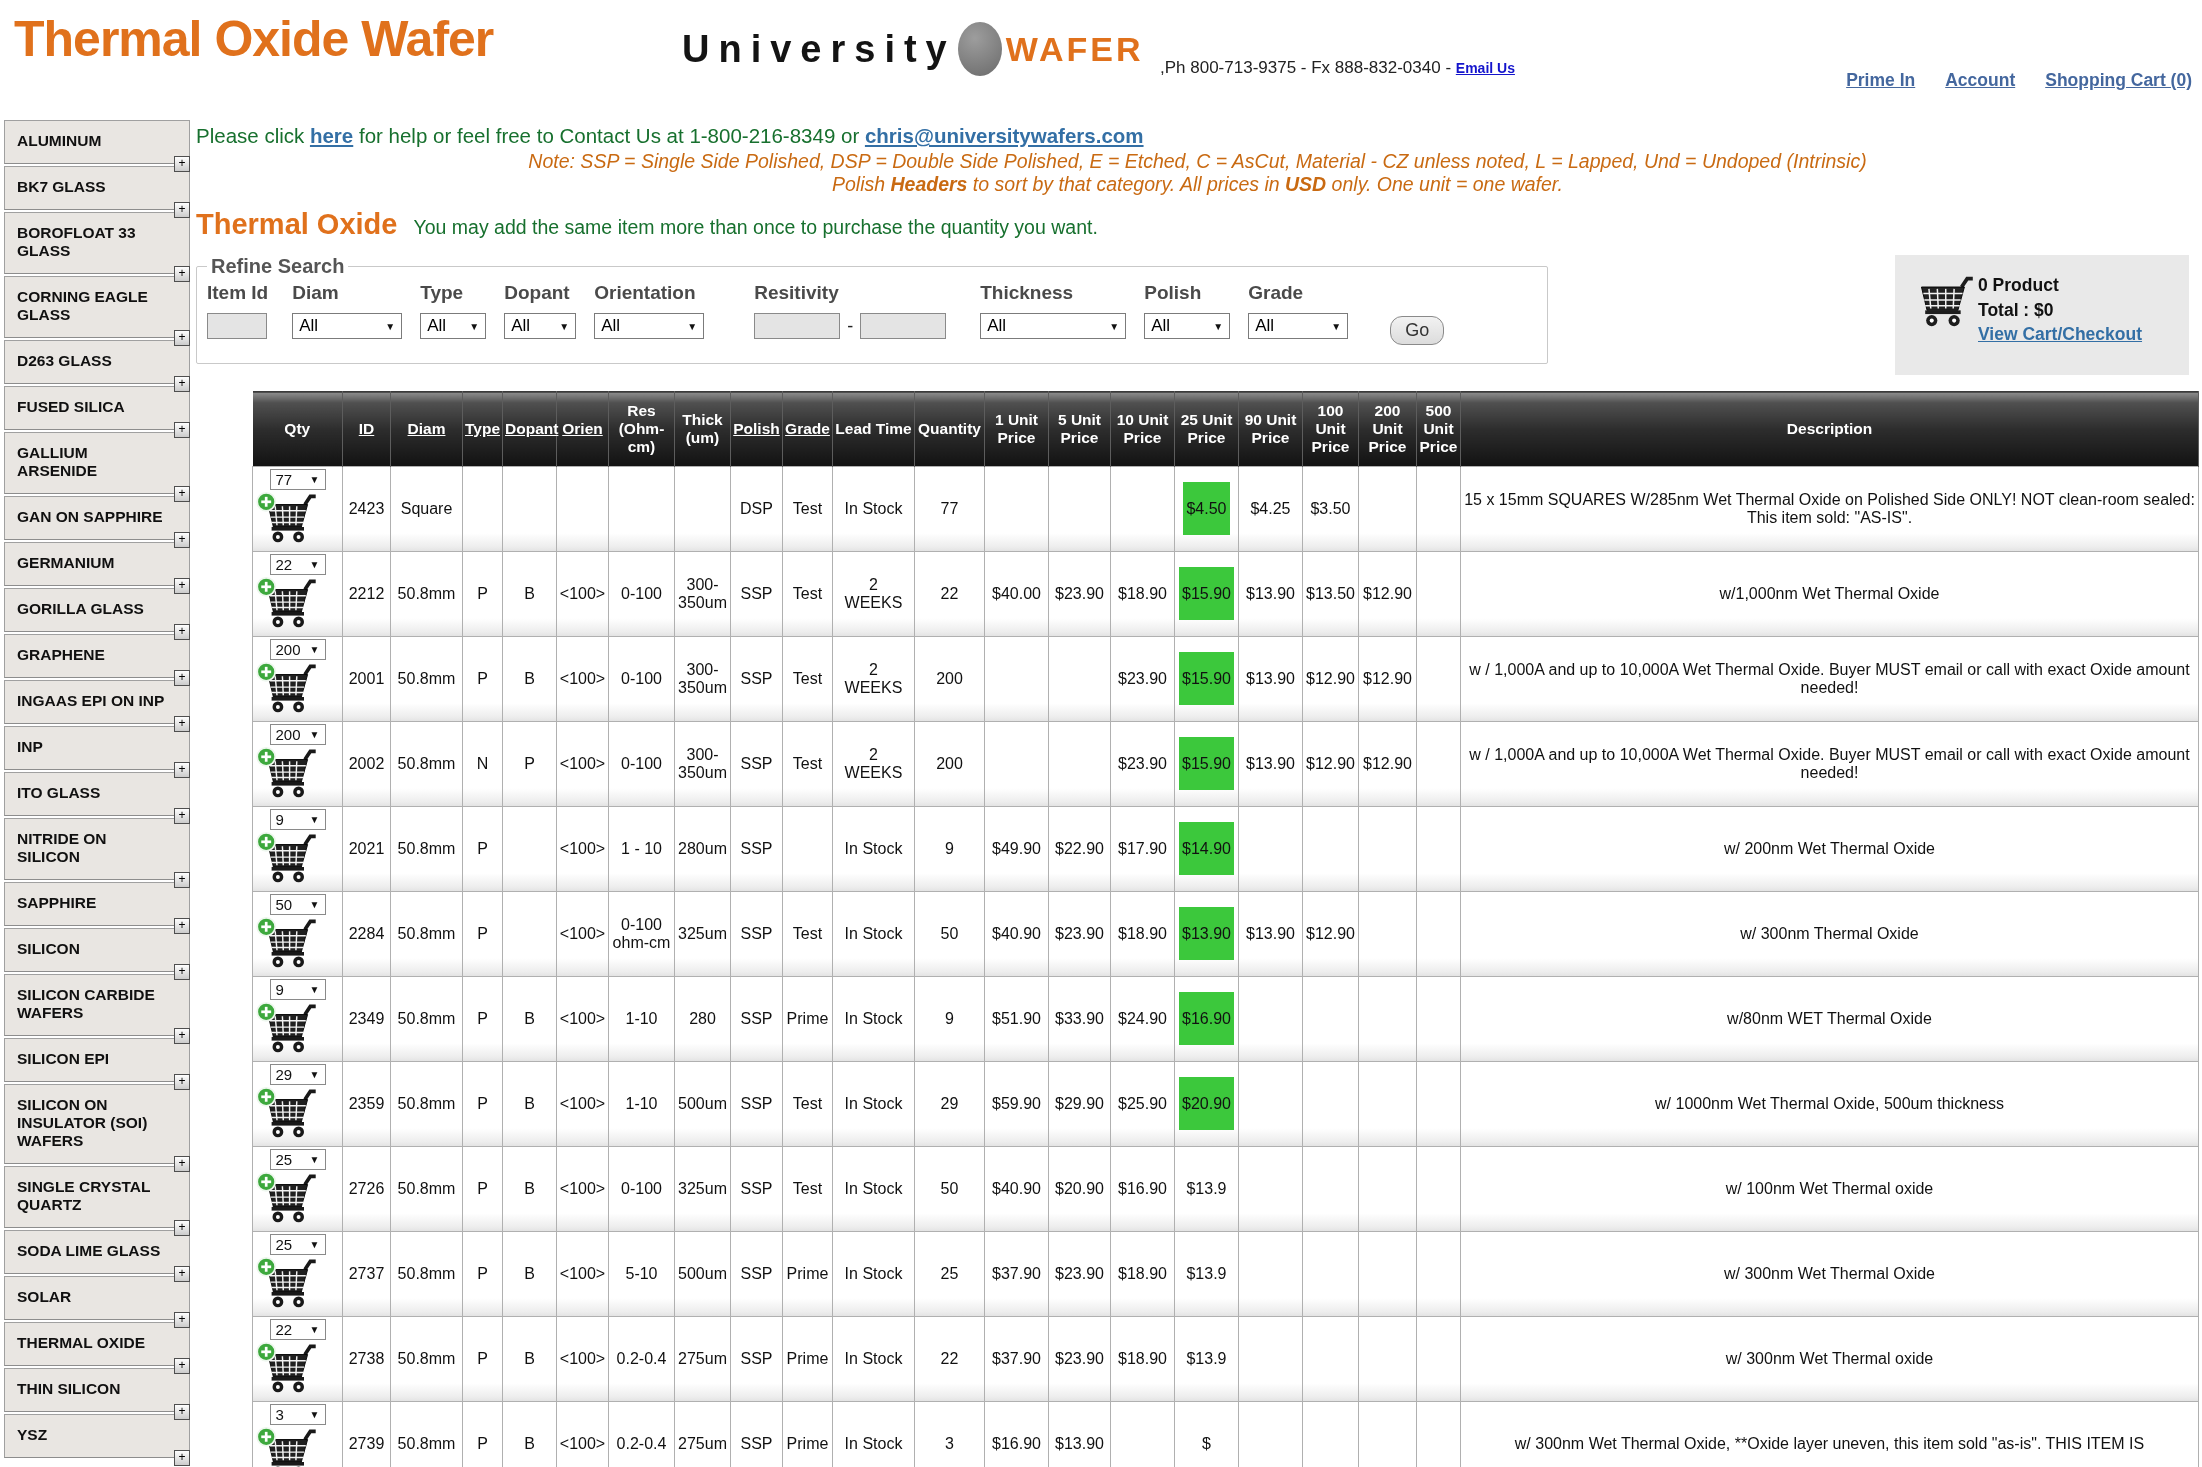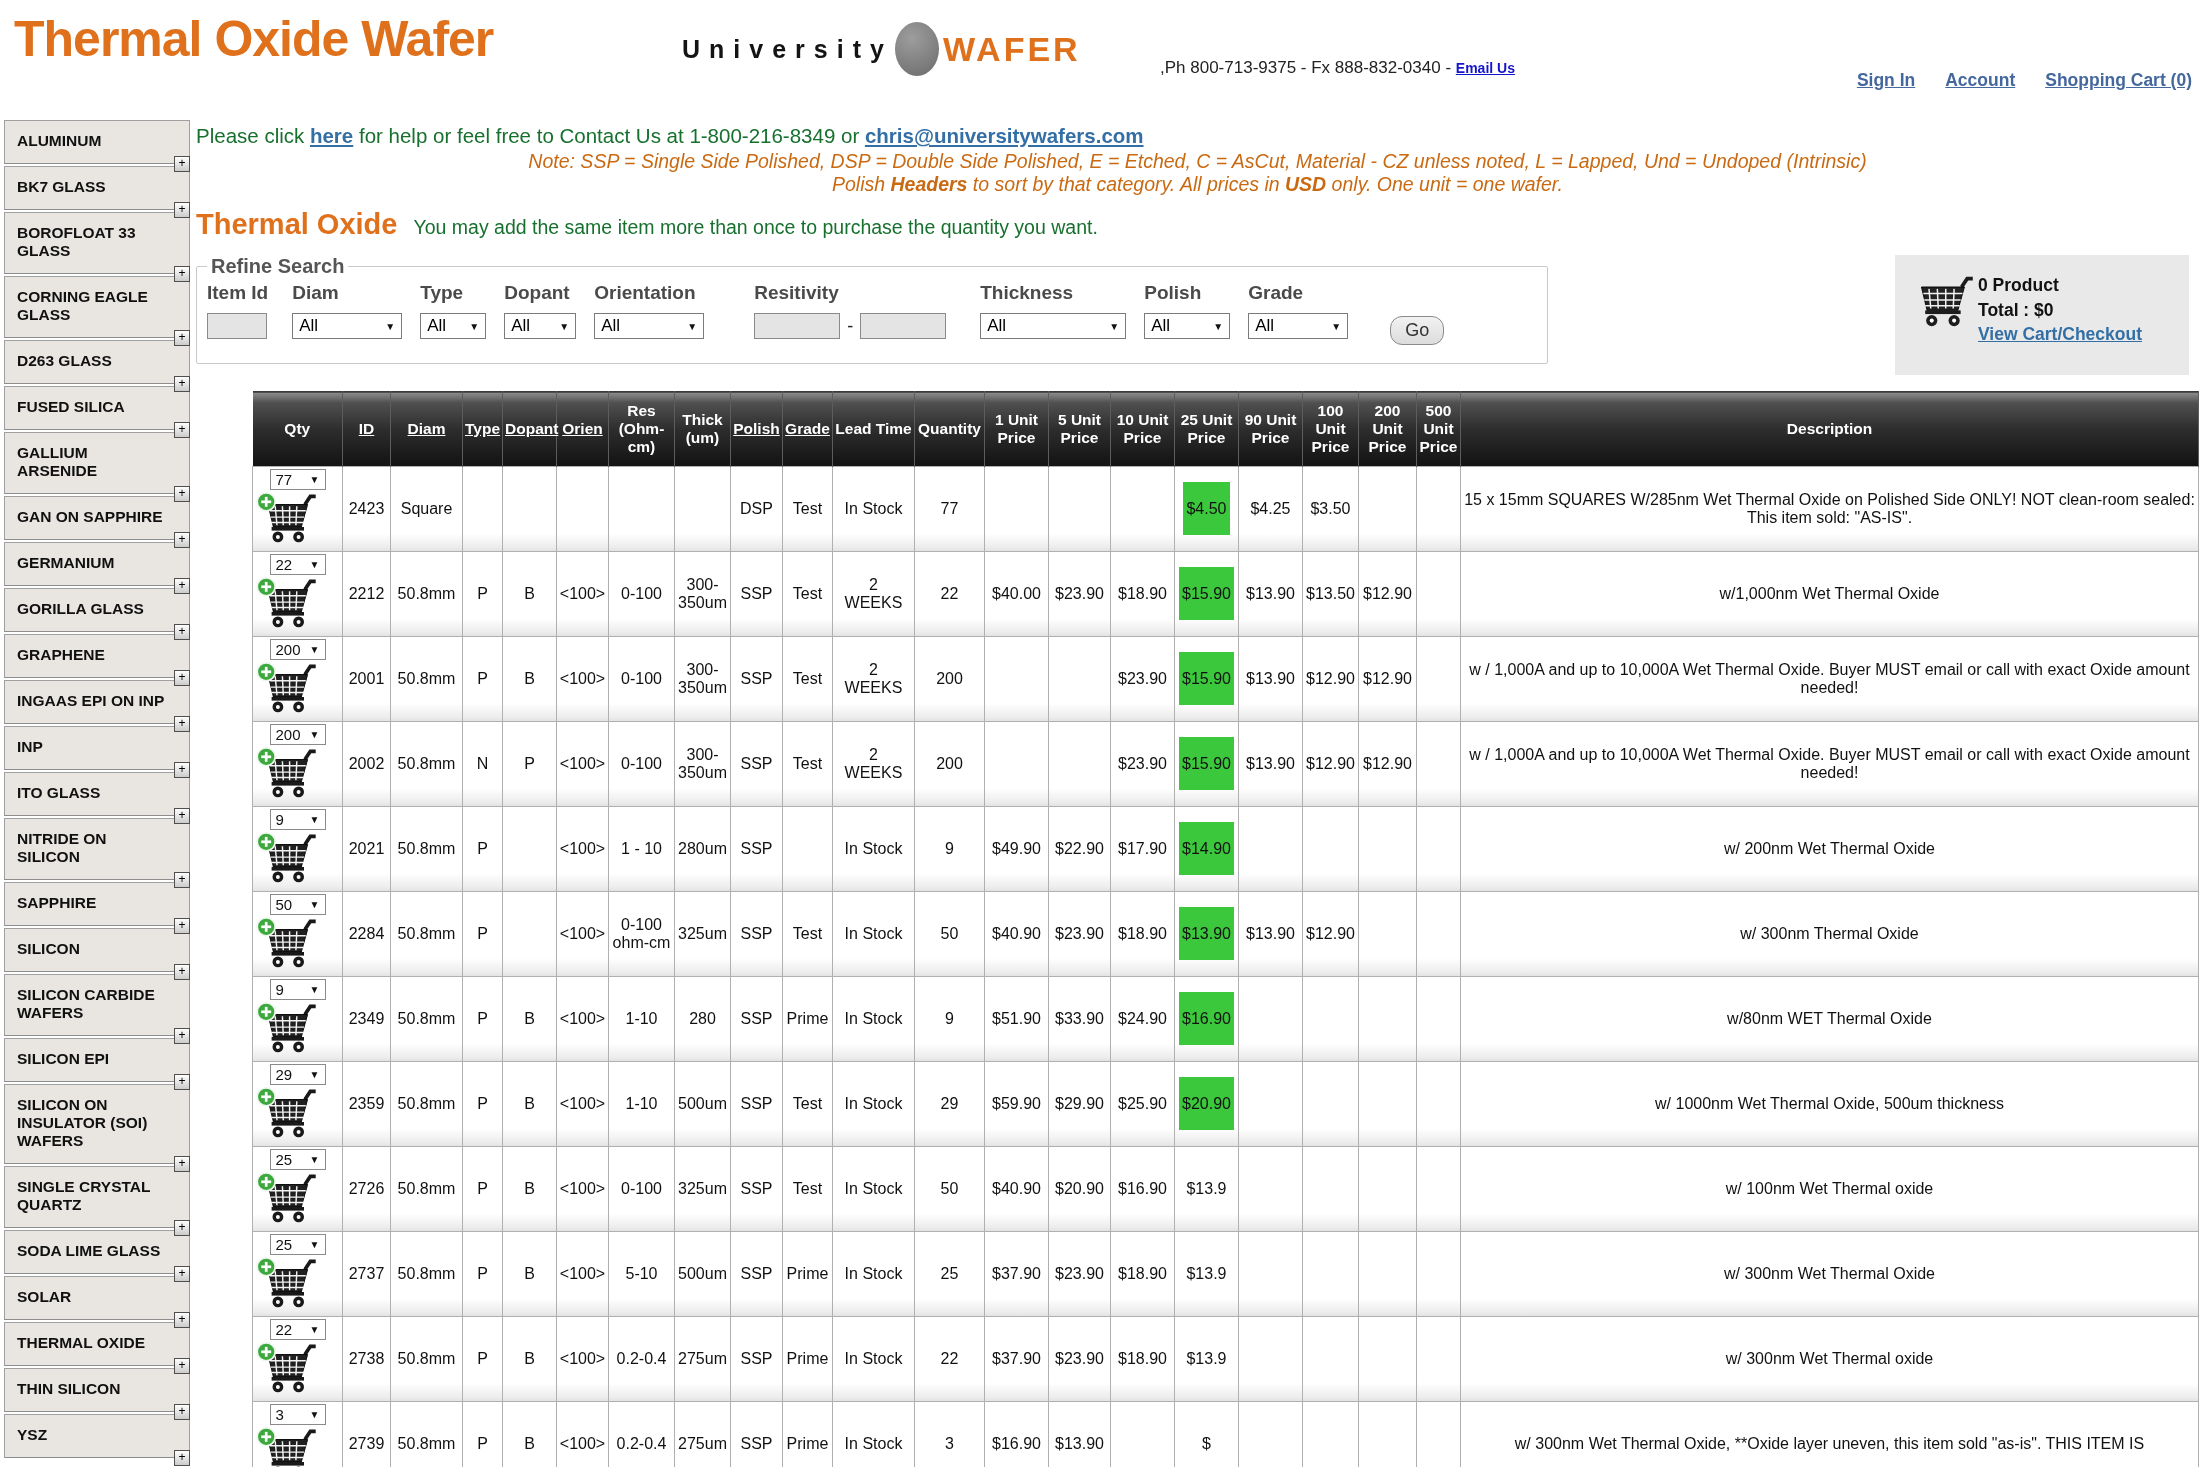--- a/index.html
+++ b/index.html
@@ -4,21 +4,21 @@
 <style>
   html,body{margin:0;padding:0;background:#fff;}
   #screen{width:2202px;height:1467px;position:relative;overflow:hidden;
           font-family:"Liberation Sans",sans-serif;background:#fff;}
 
   
   .hdr{position:relative;height:118px;}
   .hdr-title{position:absolute;left:14px;top:10px;font-size:50px;font-weight:bold;
              color:var(--accent);letter-spacing:-1px;}
   .logo{position:absolute;left:682px;top:22px;display:flex;align-items:center;}
-  .logo-univ{font-size:25px;font-weight:bold;color:#141414;letter-spacing:9px;}
+  .logo-univ{font-size:38px;font-weight:bold;color:#141414;letter-spacing:9px;}
   .logo-ball{width:44px;height:54px;border-radius:50%;
              background:radial-gradient(circle at 38% 30%,#9d9d9d,#6a6a6a);
              margin:0 4px 0 2px;}
   .logo-wafer{font-size:34px;font-weight:bold;color:var(--accent);letter-spacing:3px;}
   .phone{position:absolute;left:1160px;top:58px;font-size:17px;color:#222;}
   .email-link{color:var(--link-blue);font-weight:bold;font-size:14px;text-decoration:underline;cursor:pointer;}
   .topnav{position:absolute;right:10px;top:70px;display:flex;gap:30px;font-size:17.5px;font-weight:bold;}
   .topnav a{color:var(--nav-link);text-decoration:underline;cursor:pointer;}
 
   
@@ -95,21 +95,21 @@
 
   <div class="hdr">
     <div class="hdr-title">Thermal Oxide Wafer</div>
     <div class="logo">
       <span class="logo-univ">University</span>
       <span class="logo-ball"></span>
       <span class="logo-wafer">WAFER</span>
     </div>
     <div class="phone"><span>,Ph 800-713-9375 - Fx 888-832-0340 - </span><a class="email-link">Email Us</a></div>
     <div class="topnav">
-      <a>Sign In</a>
+      <a>Prime In</a>
       <a>Account</a>
       <a>Shopping Cart (0)</a>
     </div>
   </div>
 
   <div class="main">
 
     <div class="sidebar">
       <div>
           <div class="side-item"><span>ALUMINUM</span><span class="plus-box">+</span></div>

